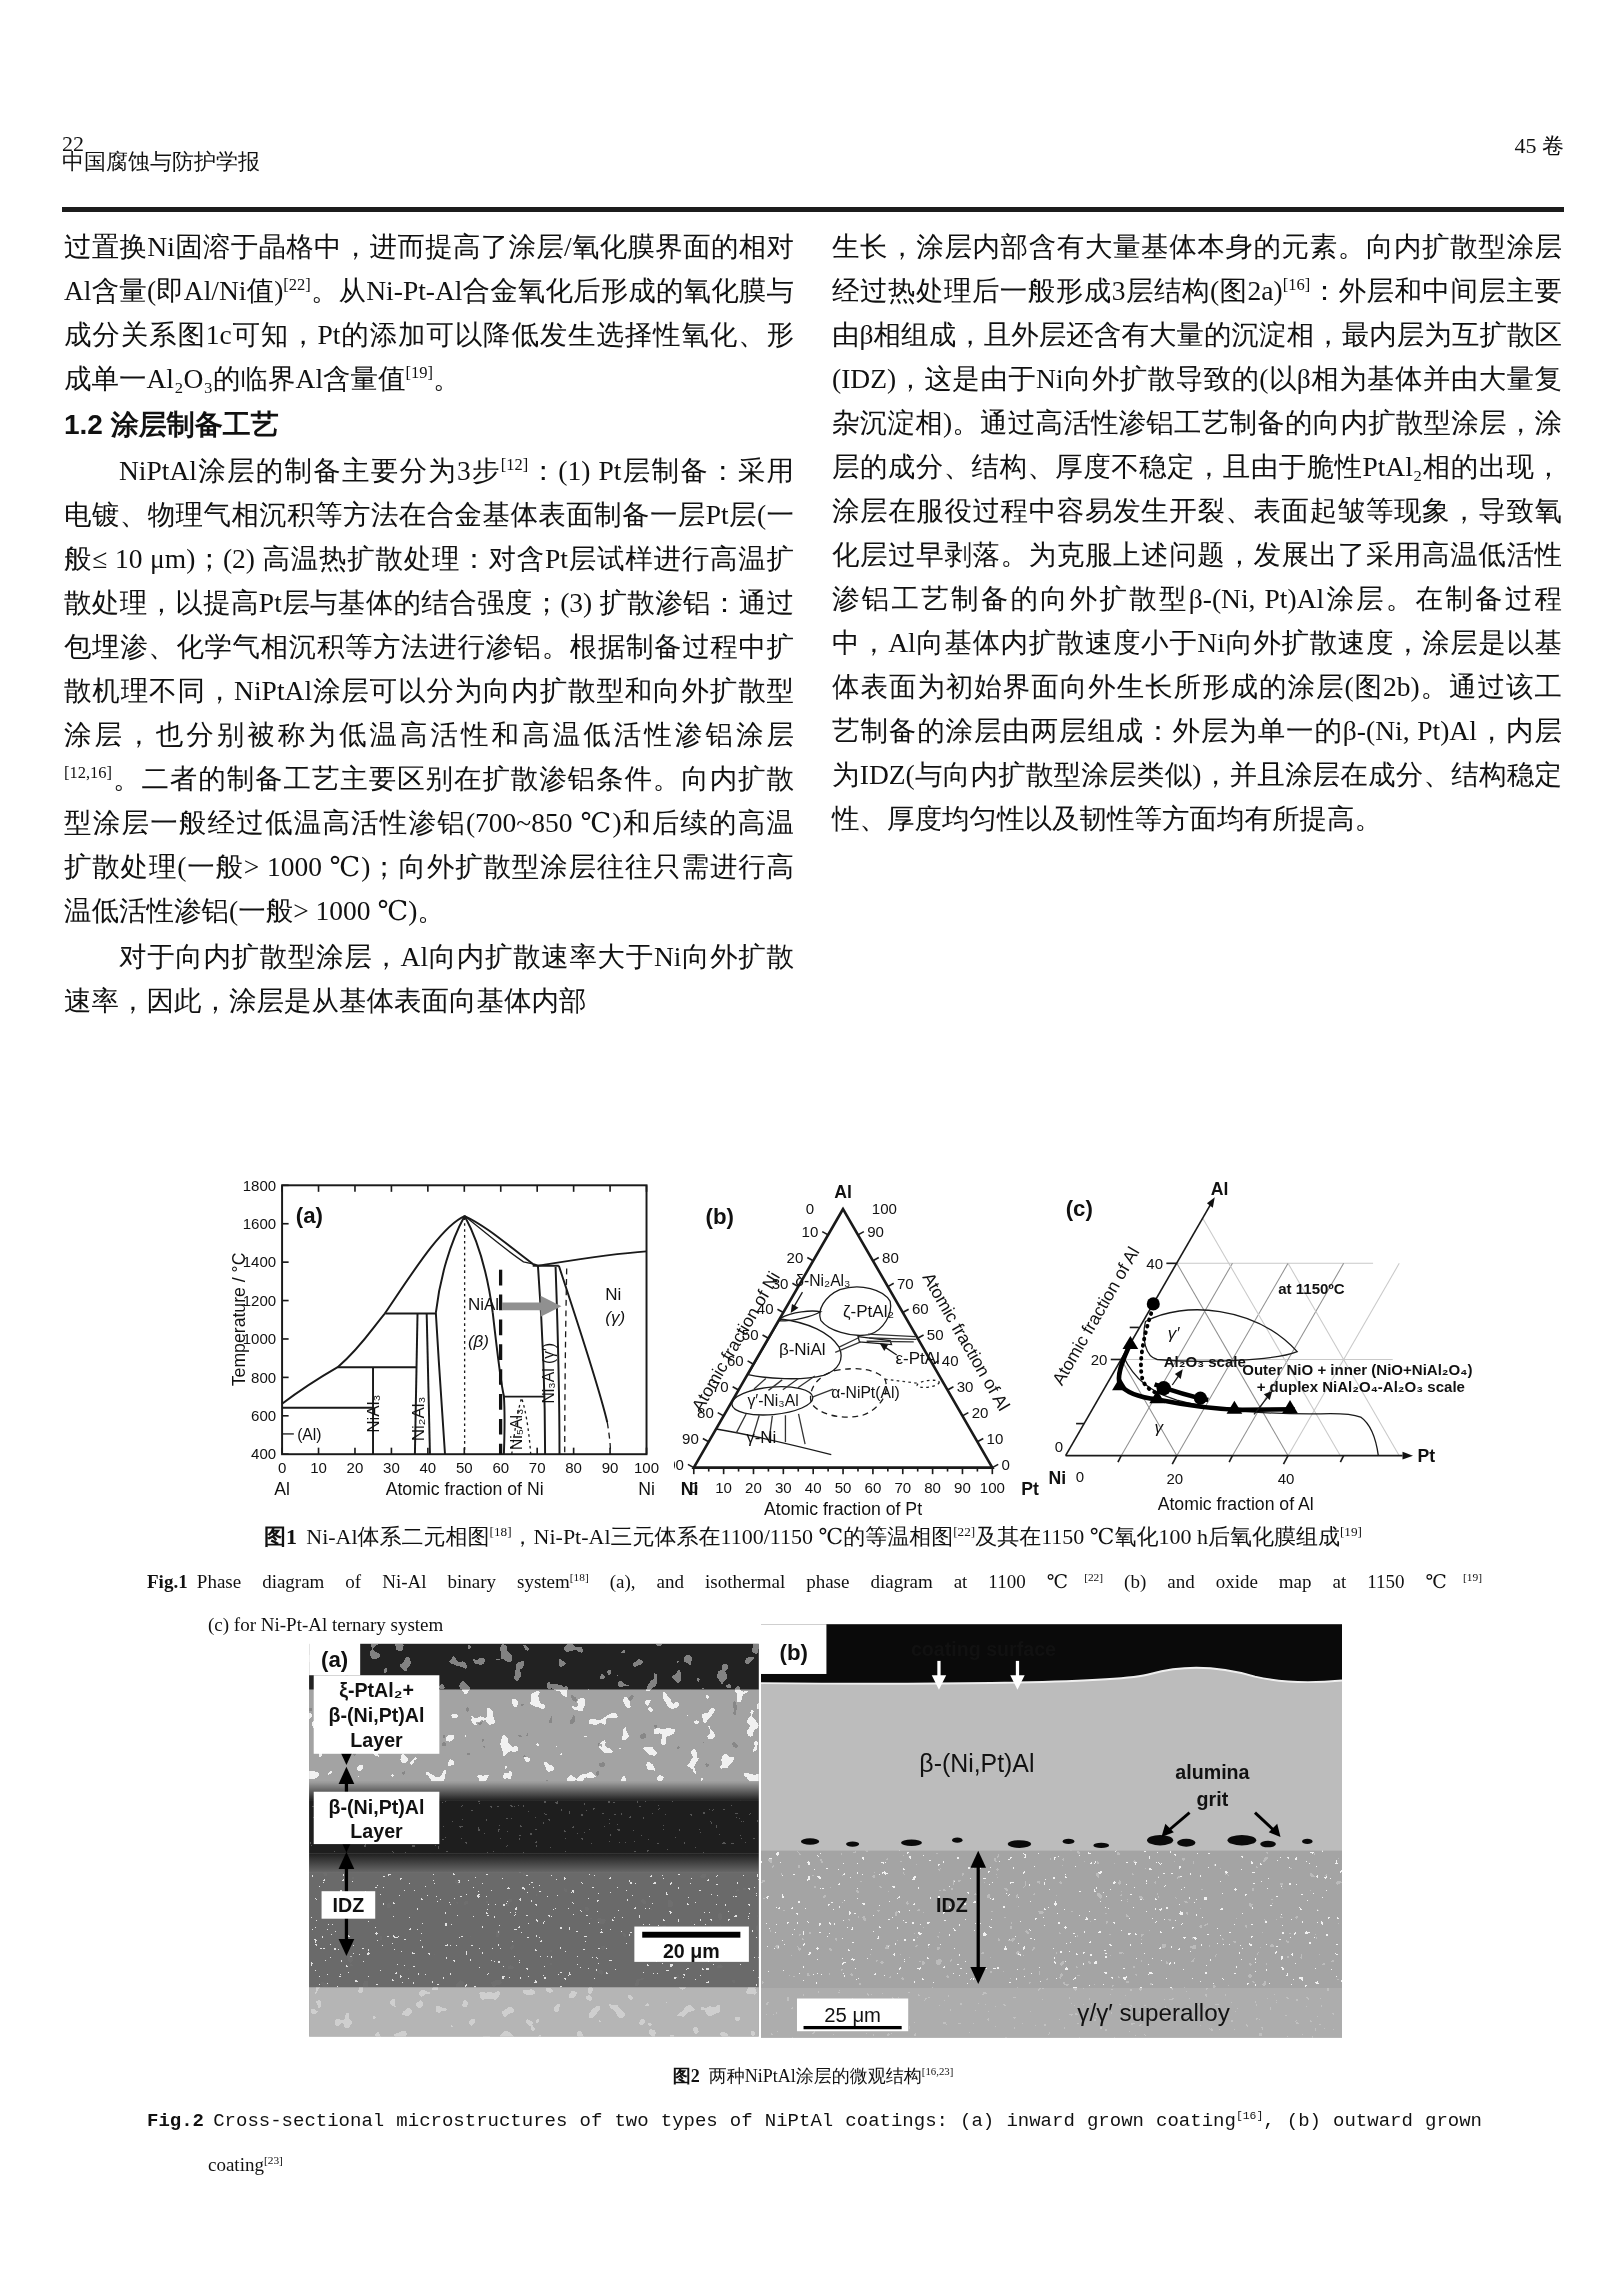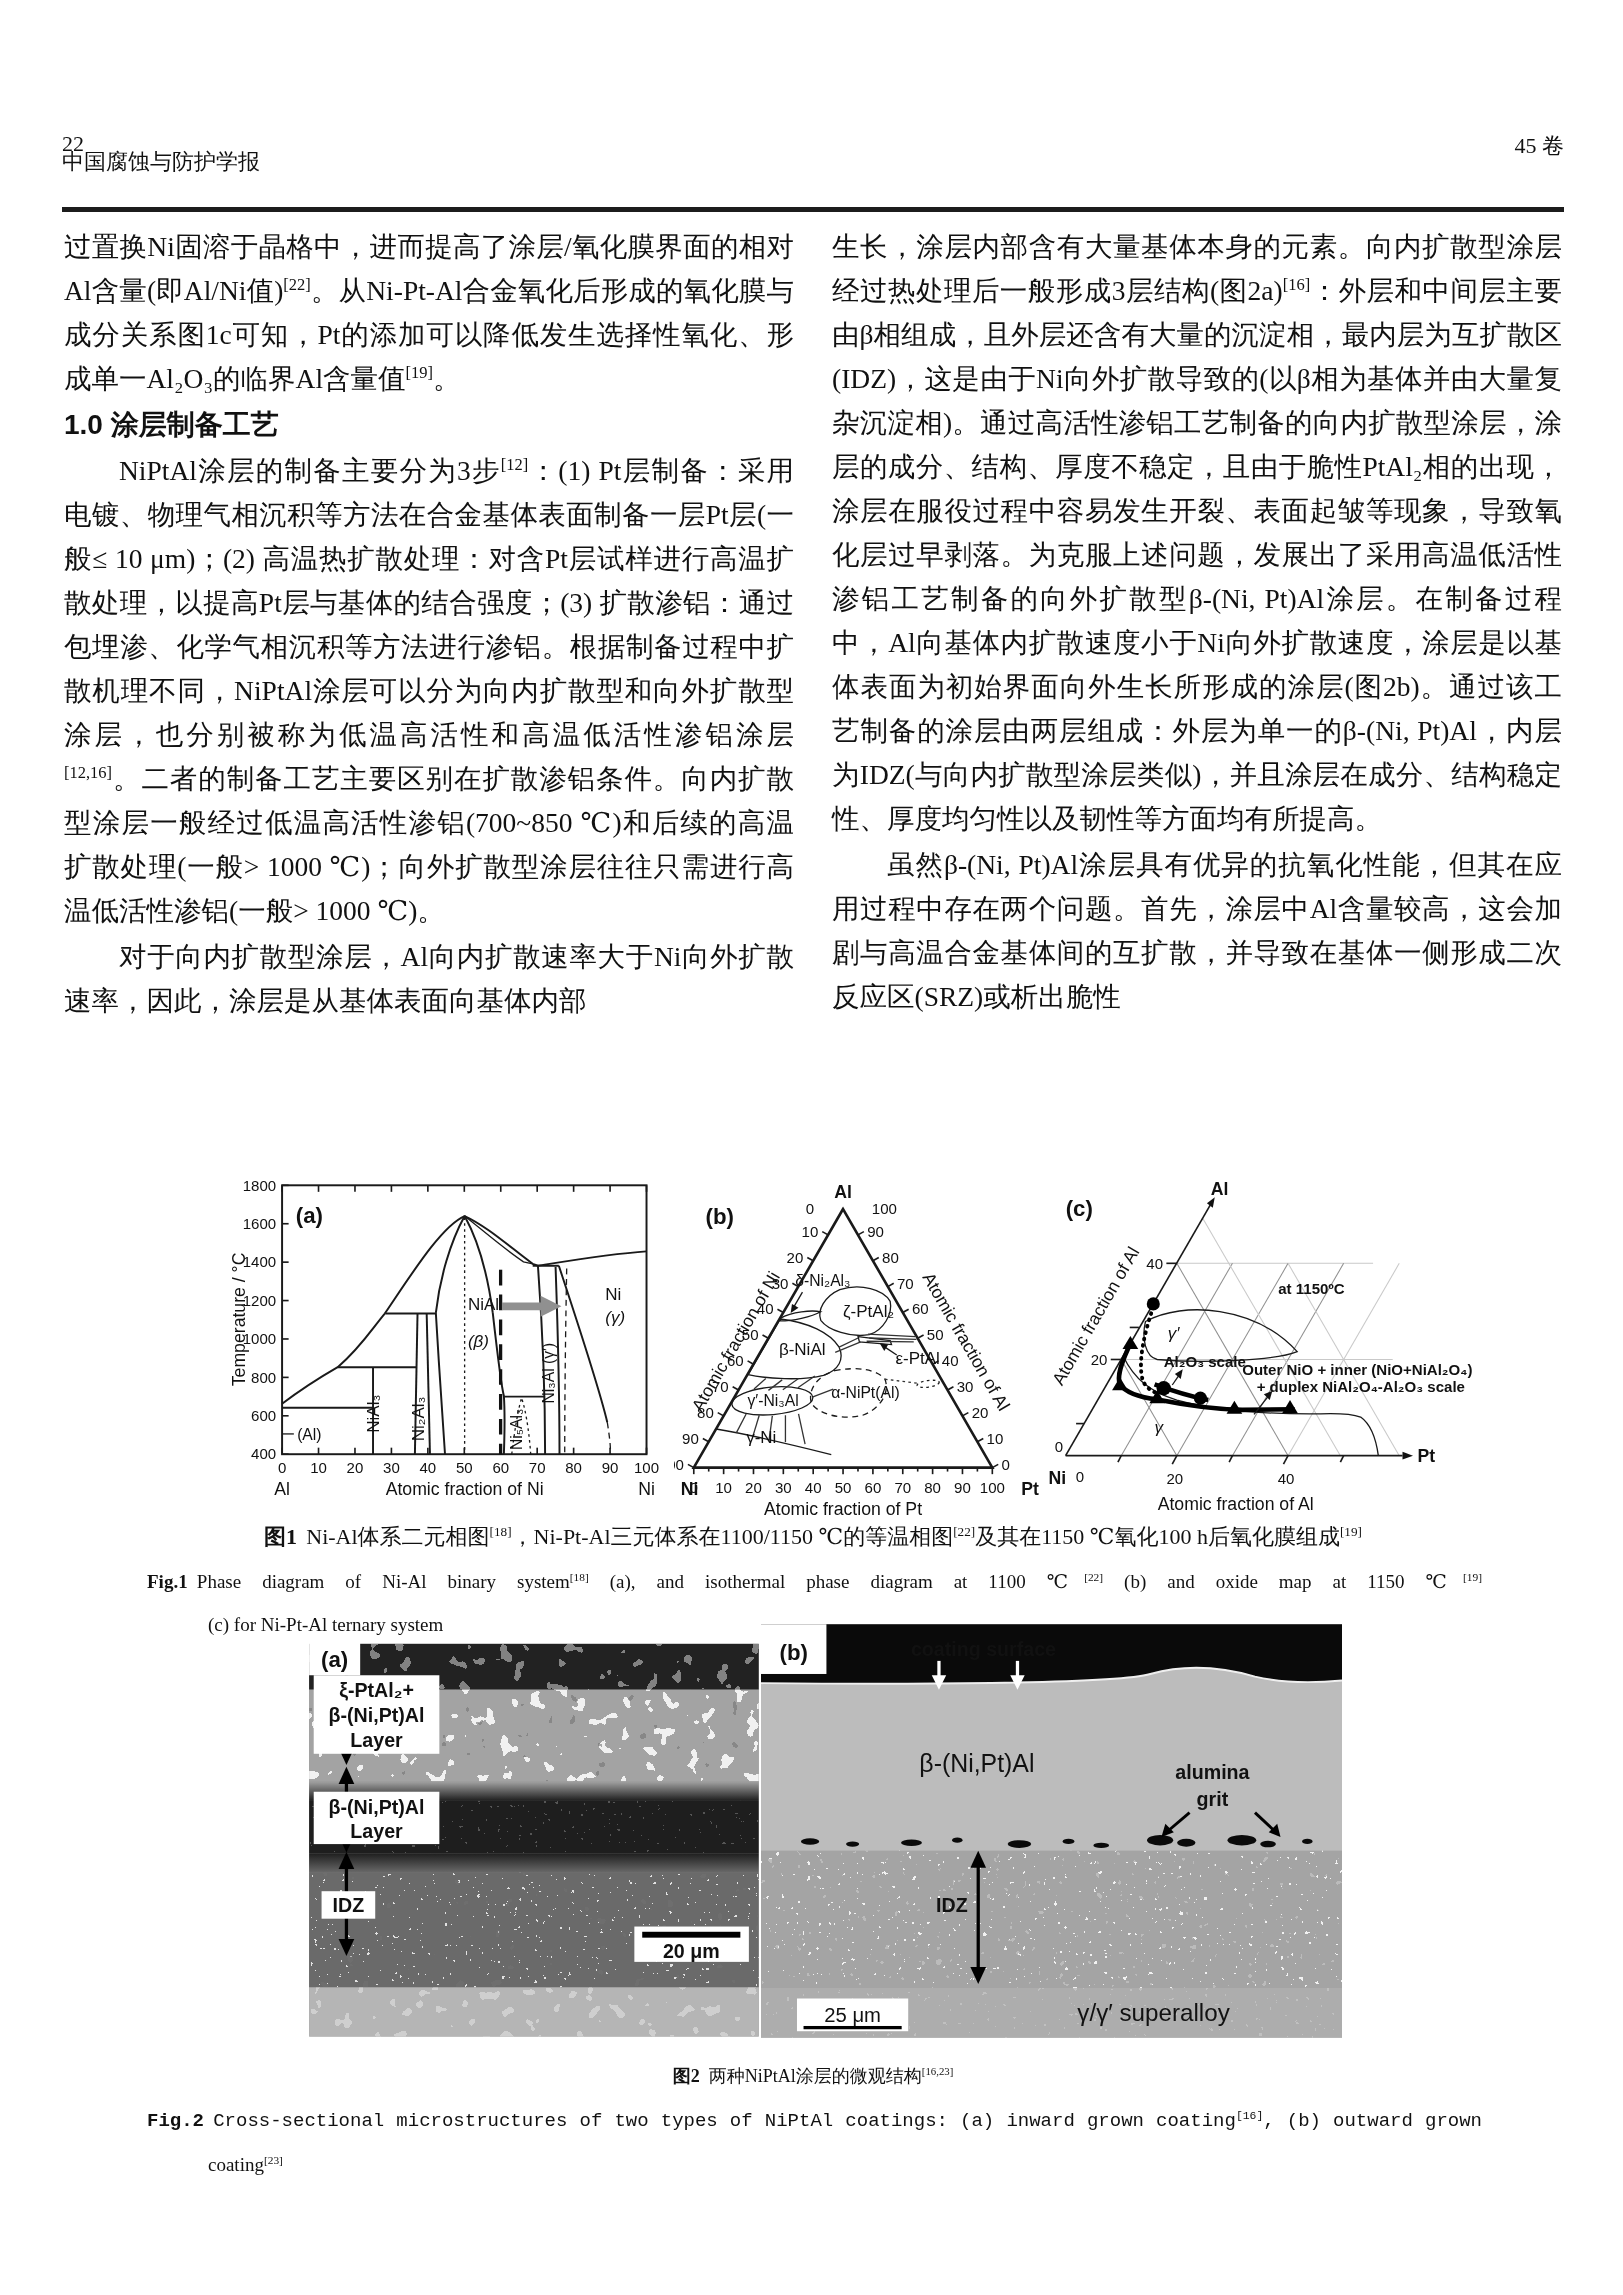--- a/index.html
+++ b/index.html
@@ -51,27 +51,26 @@
 
 <div id="pagehead">
   <span class="pn">22</span>
   <span class="jt">中国腐蚀与防护学报</span>
   <span class="vol">45 卷</span>
 </div>
 <div id="ruler"></div>
 
 <div class="col" style="left:62px;">
   <p class="rich">过置换Ni固溶于晶格中，进而提高了涂层/氧化膜界面的相对Al含量(即Al/Ni值)<sup>[22]</sup>。从Ni-Pt-Al合金氧化后形成的氧化膜与成分关系图1c可知，Pt的添加可以降低发生选择性氧化、形成单一Al₂O₃的临界Al含量值<sup>[19]</sup>。</p>
-  <p class="heading">1.0  涂层制备工艺</p>
+  <p class="heading">1.2  涂层制备工艺</p>
   <p class="rich indent">NiPtAl涂层的制备主要分为3步<sup>[12]</sup>：(1) Pt层制备：采用电镀、物理气相沉积等方法在合金基体表面制备一层Pt层(一般≤ 10 μm)；(2) 高温热扩散处理：对含Pt层试样进行高温扩散处理，以提高Pt层与基体的结合强度；(3) 扩散渗铝：通过包埋渗、化学气相沉积等方法进行渗铝。根据制备过程中扩散机理不同，NiPtAl涂层可以分为向内扩散型和向外扩散型涂层，也分别被称为低温高活性和高温低活性渗铝涂层<sup>[12,16]</sup>。二者的制备工艺主要区别在扩散渗铝条件。向内扩散型涂层一般经过低温高活性渗铝(700~850 ℃)和后续的高温扩散处理(一般&gt; 1000 ℃)；向外扩散型涂层往往只需进行高温低活性渗铝(一般&gt; 1000 ℃)。</p>
   <p class="rich indent">对于向内扩散型涂层，Al向内扩散速率大于Ni向外扩散速率，因此，涂层是从基体表面向基体内部</p>
 </div>
 <div class="col" style="left:830px;">
   <p class="rich">生长，涂层内部含有大量基体本身的元素。向内扩散型涂层经过热处理后一般形成3层结构(图2a)<sup>[16]</sup>：外层和中间层主要由β相组成，且外层还含有大量的沉淀相，最内层为互扩散区(IDZ)，这是由于Ni向外扩散导致的(以β相为基体并由大量复杂沉淀相)。通过高活性渗铝工艺制备的向内扩散型涂层，涂层的成分、结构、厚度不稳定，且由于脆性PtAl₂相的出现，涂层在服役过程中容易发生开裂、表面起皱等现象，导致氧化层过早剥落。为克服上述问题，发展出了采用高温低活性渗铝工艺制备的向外扩散型β-(Ni, Pt)Al涂层。在制备过程中，Al向基体内扩散速度小于Ni向外扩散速度，涂层是以基体表面为初始界面向外生长所形成的涂层(图2b)。通过该工艺制备的涂层由两层组成：外层为单一的β-(Ni, Pt)Al，内层为IDZ(与向内扩散型涂层类似)，并且涂层在成分、结构稳定性、厚度均匀性以及韧性等方面均有所提高。</p>
-  <p class="rich indent">虽然β-(Ni, Pt)Al涂层具有优异的抗氧化性能，但其在应用过程中存在两个问题。首先，涂层中Al含量较高，这会加剧与高温合金基体间的互扩散，并导致在基体一侧形成二次反应区(SRZ)或析出脆性</p>
 </div>
 
 <svg class="figsvg" id="f1a" style="left:216px;top:1170px;" width="458" height="344" viewBox="0 0 700 525">
   <rect x="101" y="23" width="557" height="411" fill="none" stroke="#1a1a1a" stroke-width="3"></rect>
   <g id="fa-ticks">
       <line x1="101" y1="434" x2="101" y2="424" class="tk"></line>
       <line x1="101" y1="23" x2="101" y2="33" class="tk"></line>
       <text x="101" y="463" class="tlbl" text-anchor="middle">0</text>
       <line x1="156.7" y1="434" x2="156.7" y2="424" class="tk"></line>
       <line x1="156.7" y1="23" x2="156.7" y2="33" class="tk"></line>

